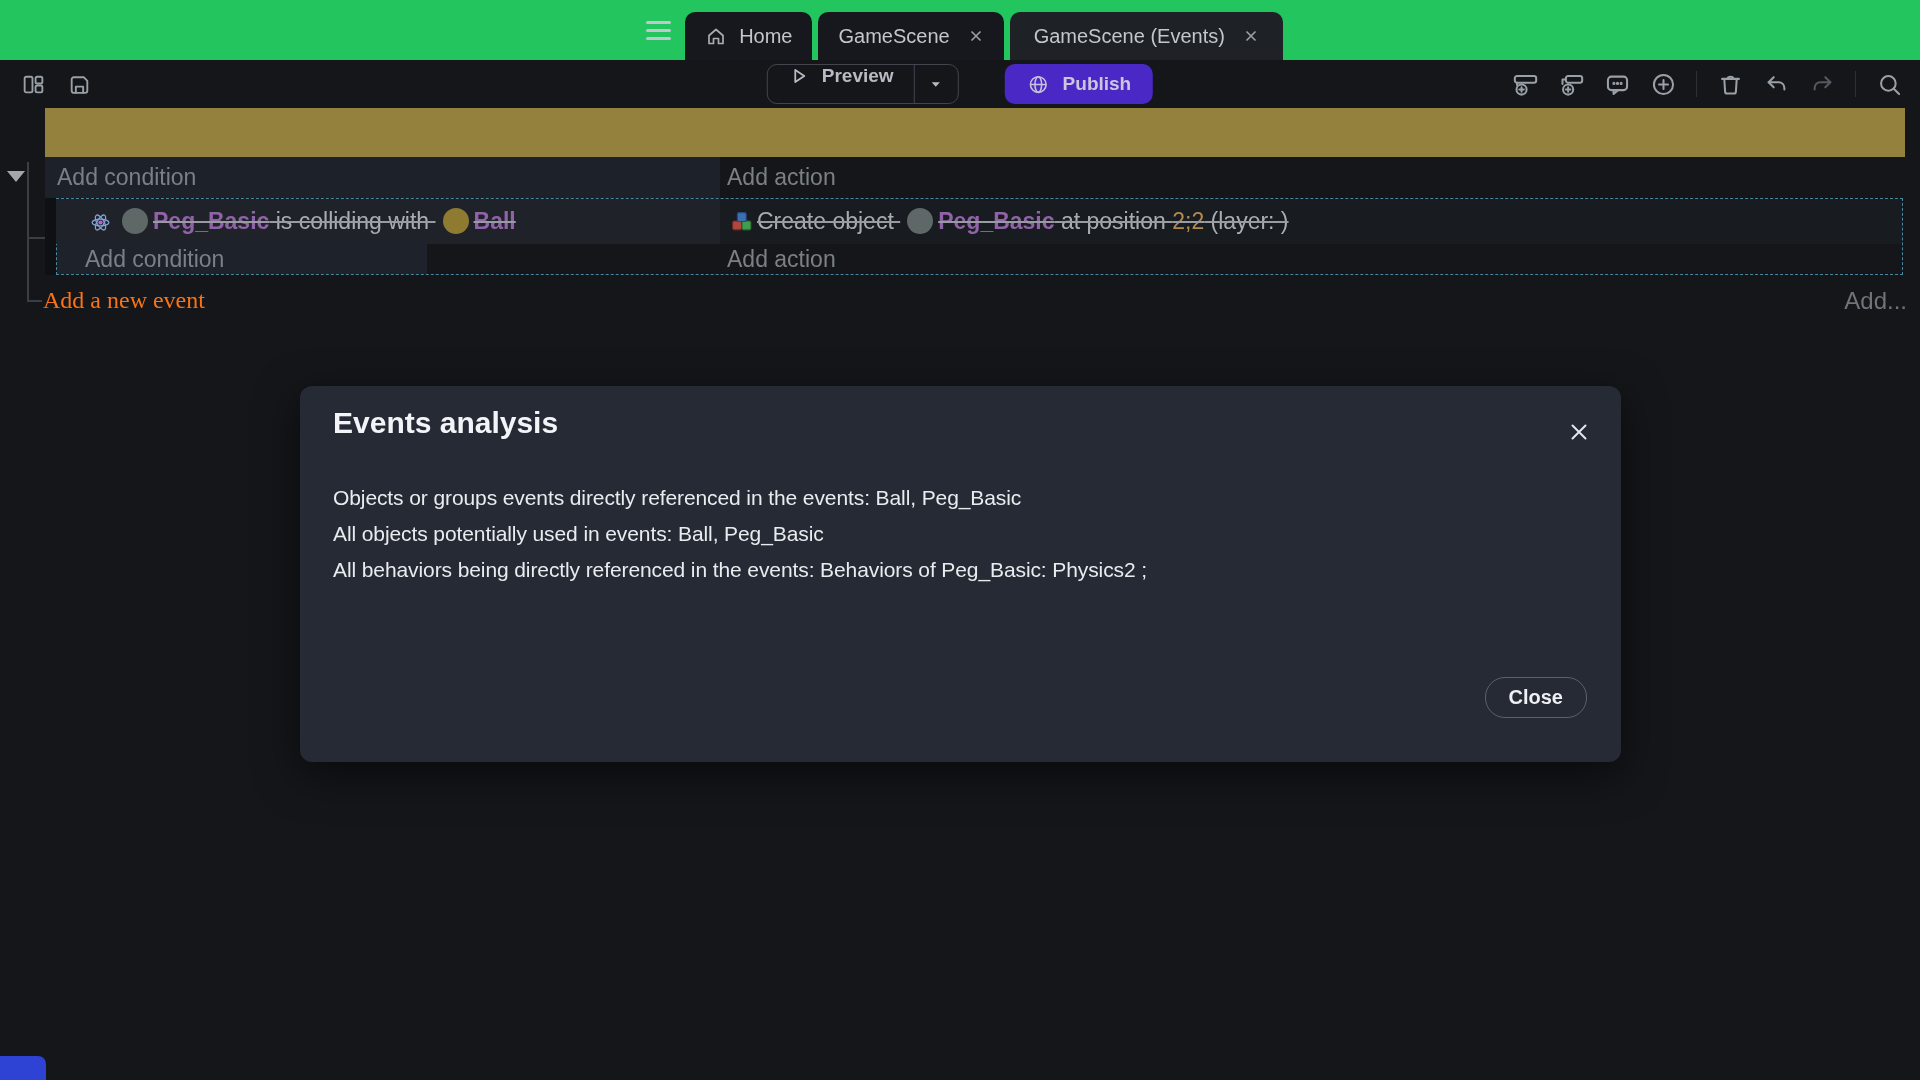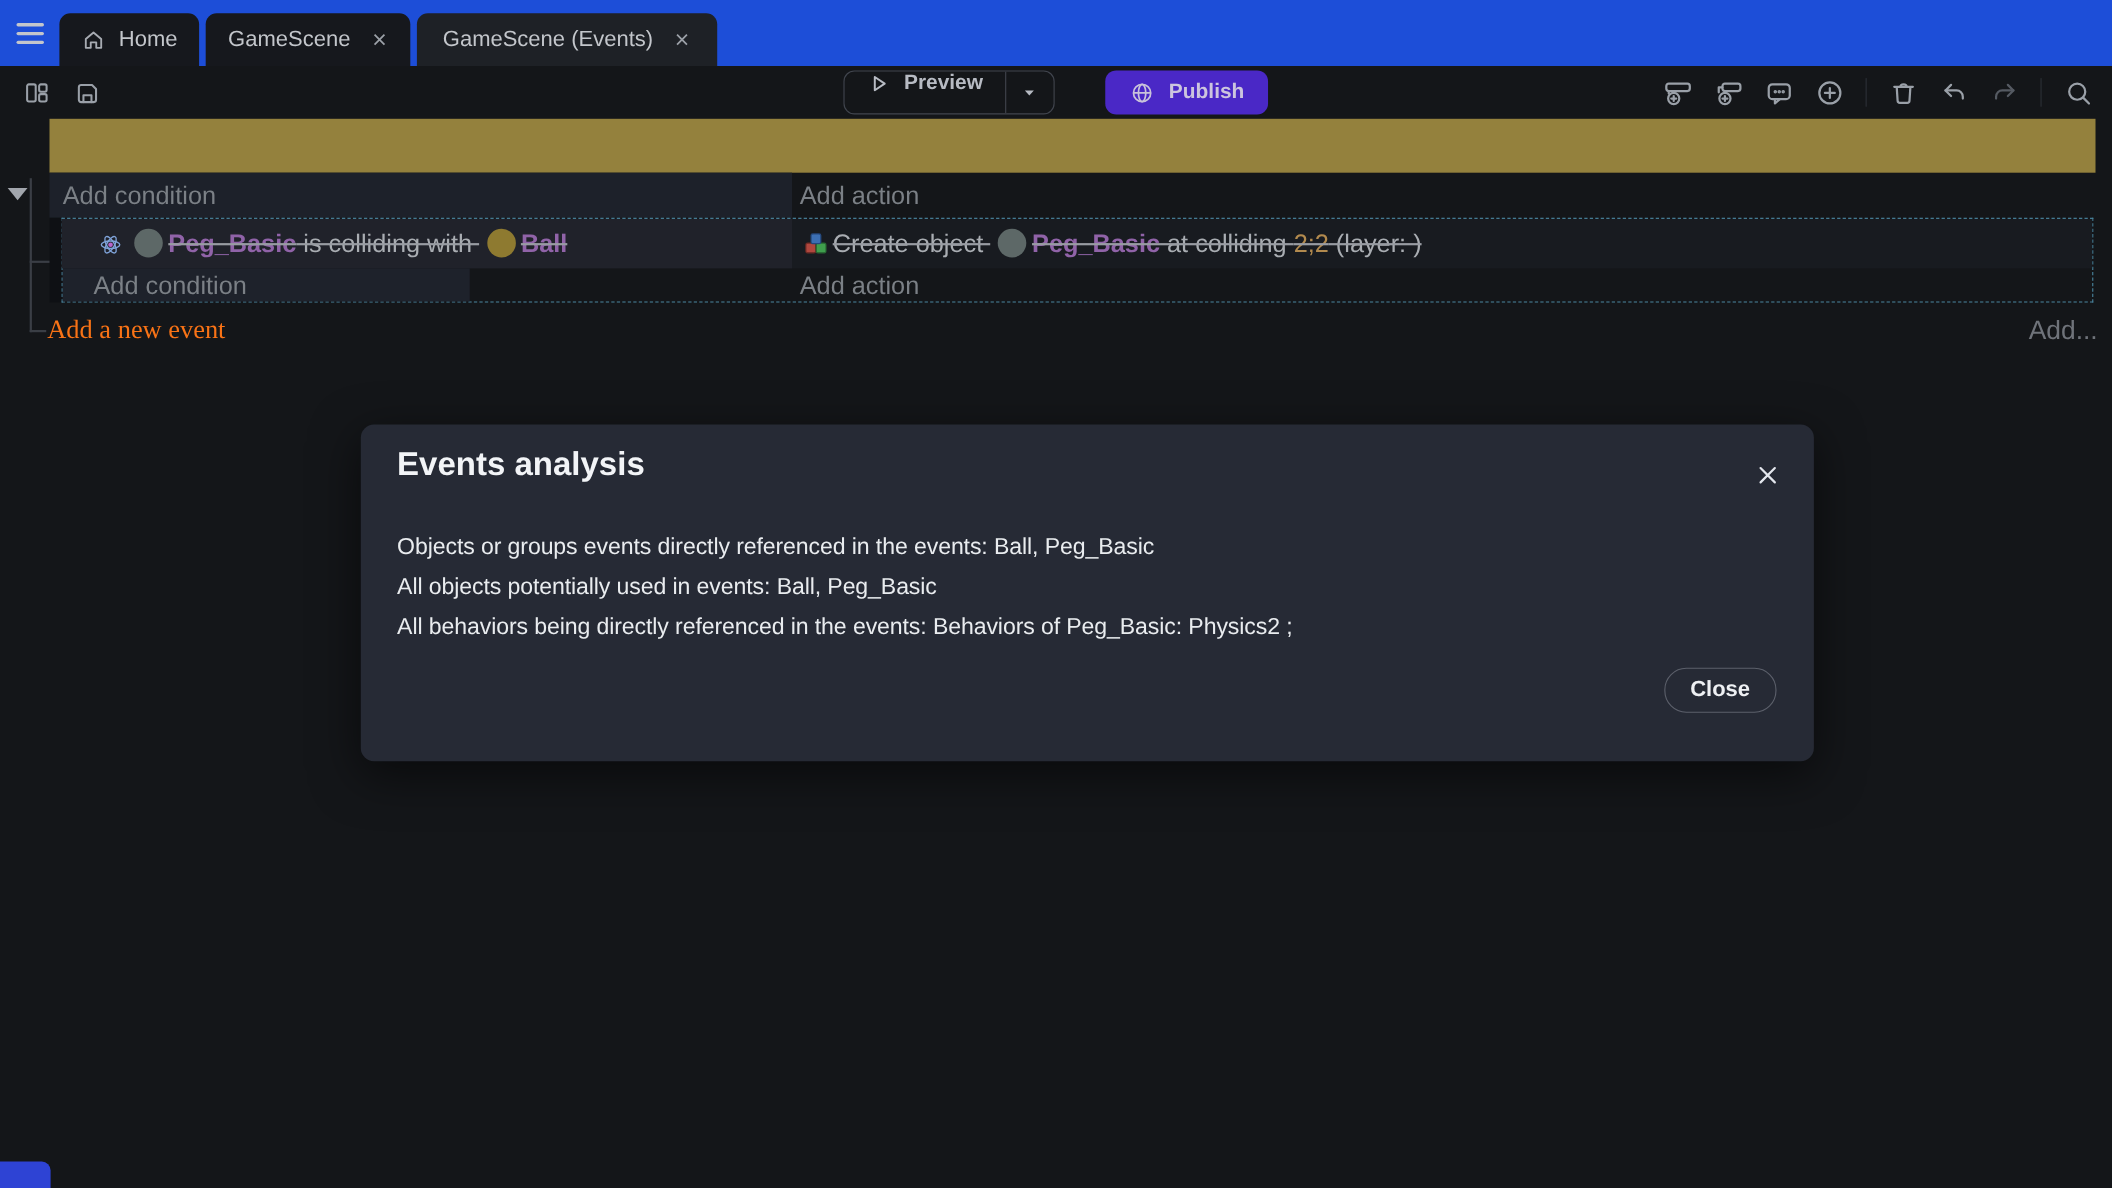--- a/index.html
+++ b/index.html
@@ -6,21 +6,21 @@
   html,body { background:#000; }
   .app {
     position:relative; width:1920px; height:1080px; overflow:hidden;
     background:#141619;
     font-family:"Liberation Sans","DejaVu Sans",sans-serif;
     -webkit-font-smoothing:antialiased;
   }
   
   .tabbar {
     position:absolute; top:0; left:0; right:0; height:60px;
-    background:#1d4ed8; display:flex; align-items:flex-end;
+    background:#22c55e; display:flex; align-items:flex-end;justify-content:center;
   }
   .hamburger { width:54px; height:60px; display:flex; flex-direction:column; justify-content:center; align-items:center; gap:5px; cursor:pointer; background:none; border:none; }
   .hamburger span { display:block; width:25px; height:3px; border-radius:2px; background:#c3c6cc; }
   .tab {
     height:48px; display:flex; align-items:center; gap:12px;
     padding:0 20px; margin-right:6px; border-radius:10px 10px 0 0;
     background:#16181d; color:#c3c6cb; font-size:20px; cursor:pointer;
   }
   .tab.active { background:#1e2126; padding:0 24px; }
   .tab-close { display:flex; align-items:center; cursor:pointer; margin-left:6px; }
@@ -60,22 +60,22 @@
   .cond-cell-2 { position:absolute; left:57px; top:244px; width:370px; height:30px; background:#1e222b; color:#7b8086; font-size:23px; line-height:30px; padding-left:28px; cursor:pointer; }
   .add-action-2 { position:absolute; left:727px; top:244px; height:30px; line-height:30px; color:#7b8086; font-size:23px; cursor:pointer; }
   .add-new-event { position:absolute; left:43px; top:287px; font-size:24px; color:#f97316; cursor:pointer;font-family:Liberation Serif, serif; }
   .add-more { position:absolute; right:13px; top:287px; font-size:24px; color:#6f737a; cursor:pointer; }
   .fold-caret { position:absolute; left:7px; top:171px; width:0; height:0; border-left:9px solid transparent; border-right:9px solid transparent; border-top:11px solid #a2a6ad; cursor:pointer; }
   .tree-v { position:absolute; left:27px; top:162px; width:2px; height:140px; background:#3a3e45; }
   .tree-h1 { position:absolute; left:27px; top:237px; width:27px; height:2px; background:#3a3e45; }
   .tree-h2 { position:absolute; left:27px; top:300px; width:15px; height:2px; background:#3a3e45; }
   
   .dialog {
-    position:absolute; left:300px; top:386px; width:1321px; height:306px;
-    background:#262a35; border-radius:12px; box-shadow:0 12px 44px rgba(0,0,0,.55);margin-left:28px;
+    position:absolute; left:300px; top:386px; width:1321px; height:376px;
+    background:#262a35; border-radius:12px; box-shadow:0 12px 44px rgba(0,0,0,.55);
   }
   .dialog-title { position:absolute; left:33px; top:20px; font-size:30px; font-weight:700; color:#f2f4f7; }
   .dialog-x { position:absolute; right:26px; top:30px; width:32px; height:32px; display:flex; align-items:center; justify-content:center; background:none; border:none; cursor:pointer; }
   .dialog-x svg { stroke:#e3e6ed; stroke-width:2; stroke-linecap:round; }
   .dialog-body { position:absolute; left:33px; top:94px; right:33px; }
   .dialog-body p { font-size:21px; line-height:36px; color:#e9ecef; letter-spacing:-0.1px; }
   .dialog-close-btn {
     position:absolute; right:34px; bottom:44px; padding:8px 23px;
     background:transparent; border:1px solid #5c606b; border-radius:20px;
     color:#eef0f3; font-size:20px; font-weight:700; font-family:inherit; cursor:pointer;
@@ -253,21 +253,21 @@
     </span><span class="obj-circle circle-gray"></span><span class="obj-name">Peg_Basic</span><span> is colliding with </span><span class="obj-circle circle-yellow"></span><span class="obj-name">Ball</span>
   </div>
 
   <div class="instr-line action-line">
     <span class="inline-ic">
       <svg width="23" height="23" viewBox="0 0 22 22">
         <rect x="2.5" y="10.5" width="8.5" height="8.5" rx="1.5" fill="#b0473e" stroke="#6e2a24" stroke-width="1"></rect>
         <rect x="11.5" y="10.5" width="8.5" height="8.5" rx="1.5" fill="#3f9e4d" stroke="#276632" stroke-width="1"></rect>
         <rect x="7" y="2.5" width="8.5" height="8.5" rx="1.5" fill="#3c6fb3" stroke="#24487c" stroke-width="1"></rect>
       </svg>
-    </span><span>Create object </span><span class="obj-circle circle-gray"></span><span class="obj-name">Peg_Basic</span><span> at colliding </span><span class="num">2;2</span><span> (layer: )</span>
+    </span><span>Create object </span><span class="obj-circle circle-gray"></span><span class="obj-name">Peg_Basic</span><span> at position </span><span class="num">2;2</span><span> (layer: )</span>
   </div>
 
   <div class="cond-cell-2">
     <span>Add condition</span>
   </div>
   <div class="add-action-2">
     <span>Add action</span>
   </div>
 
   <div class="add-new-event">

